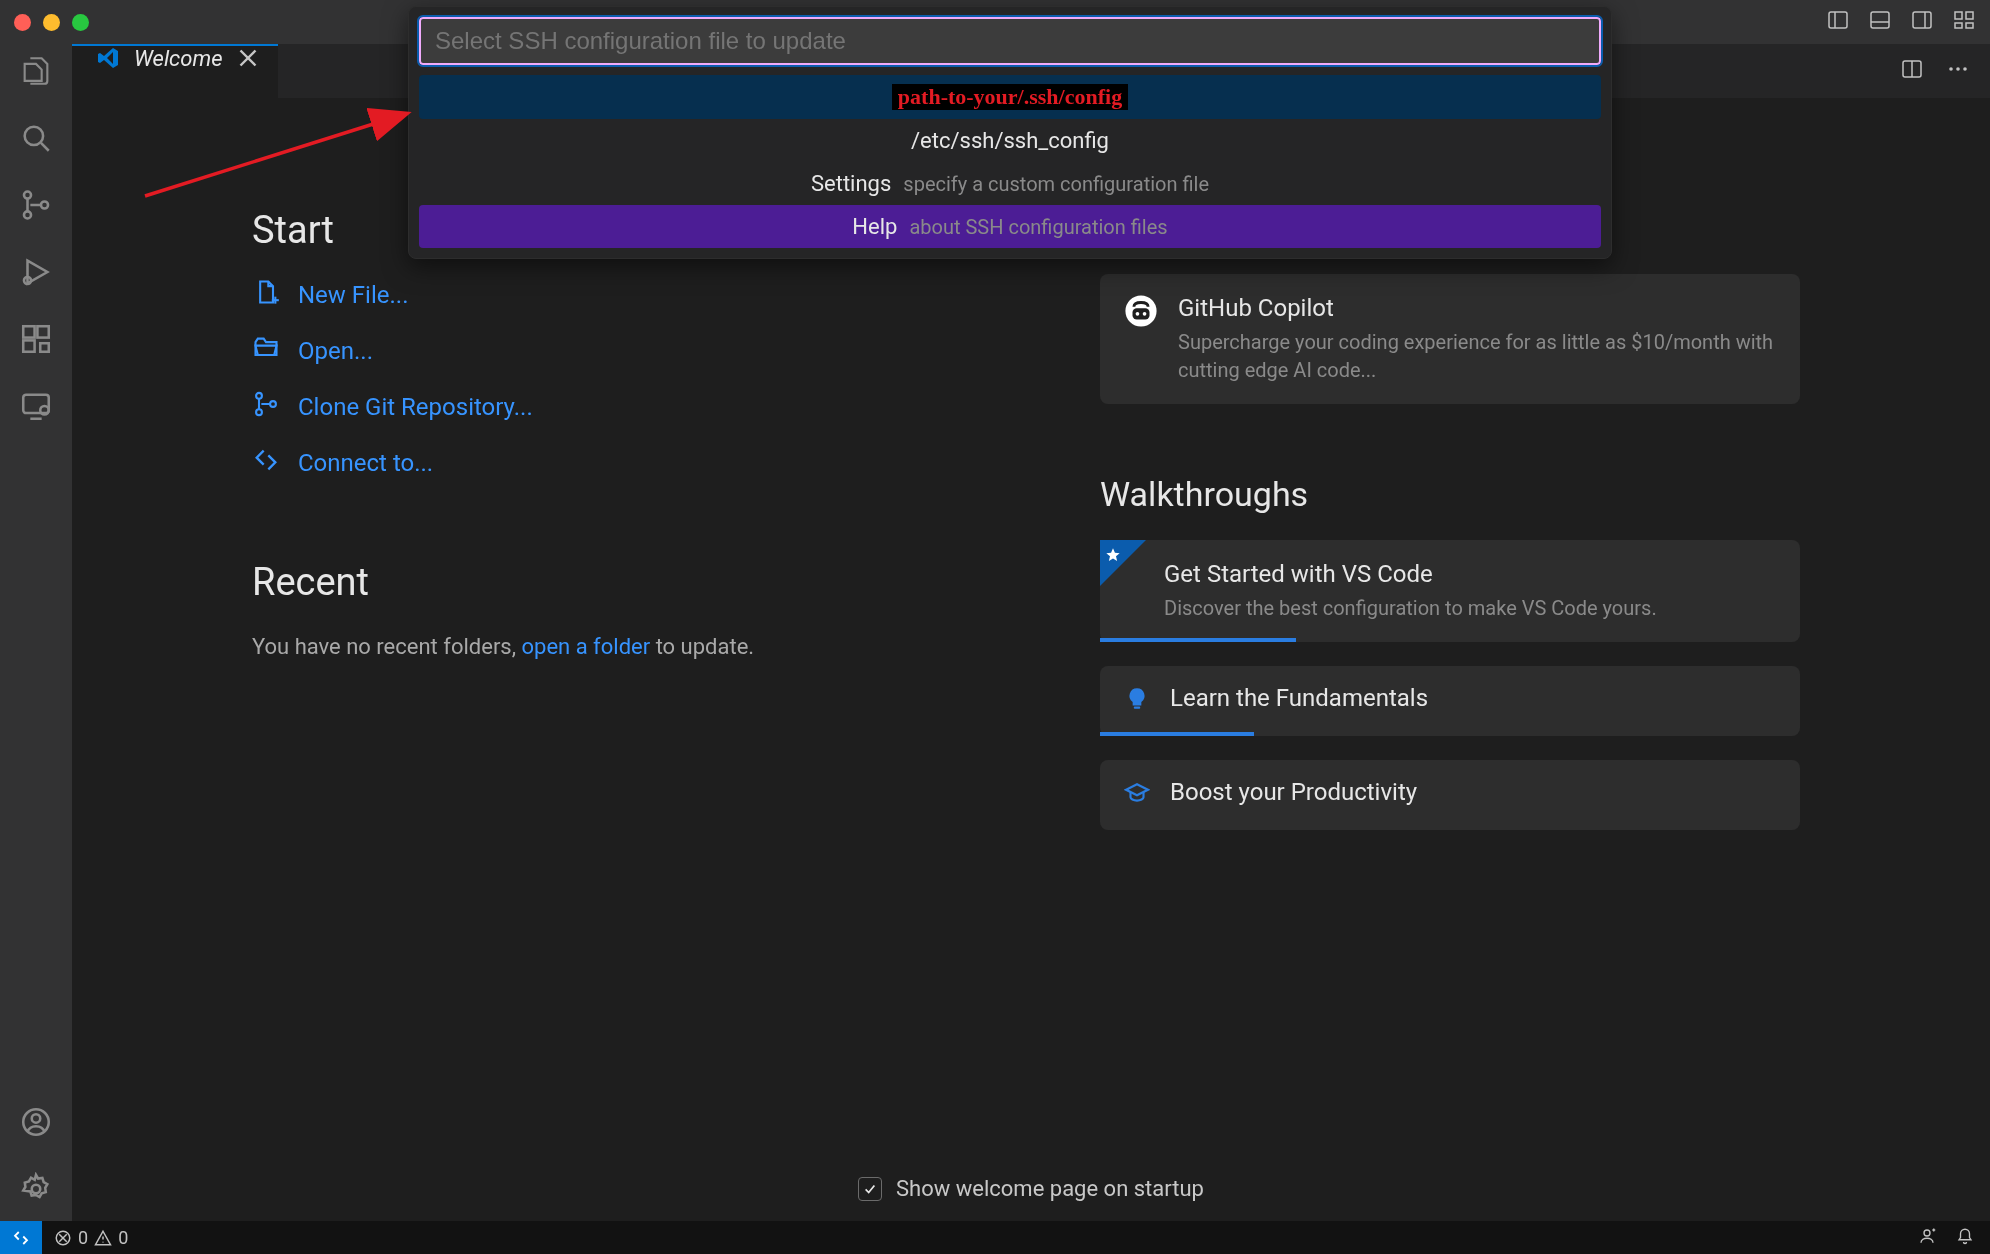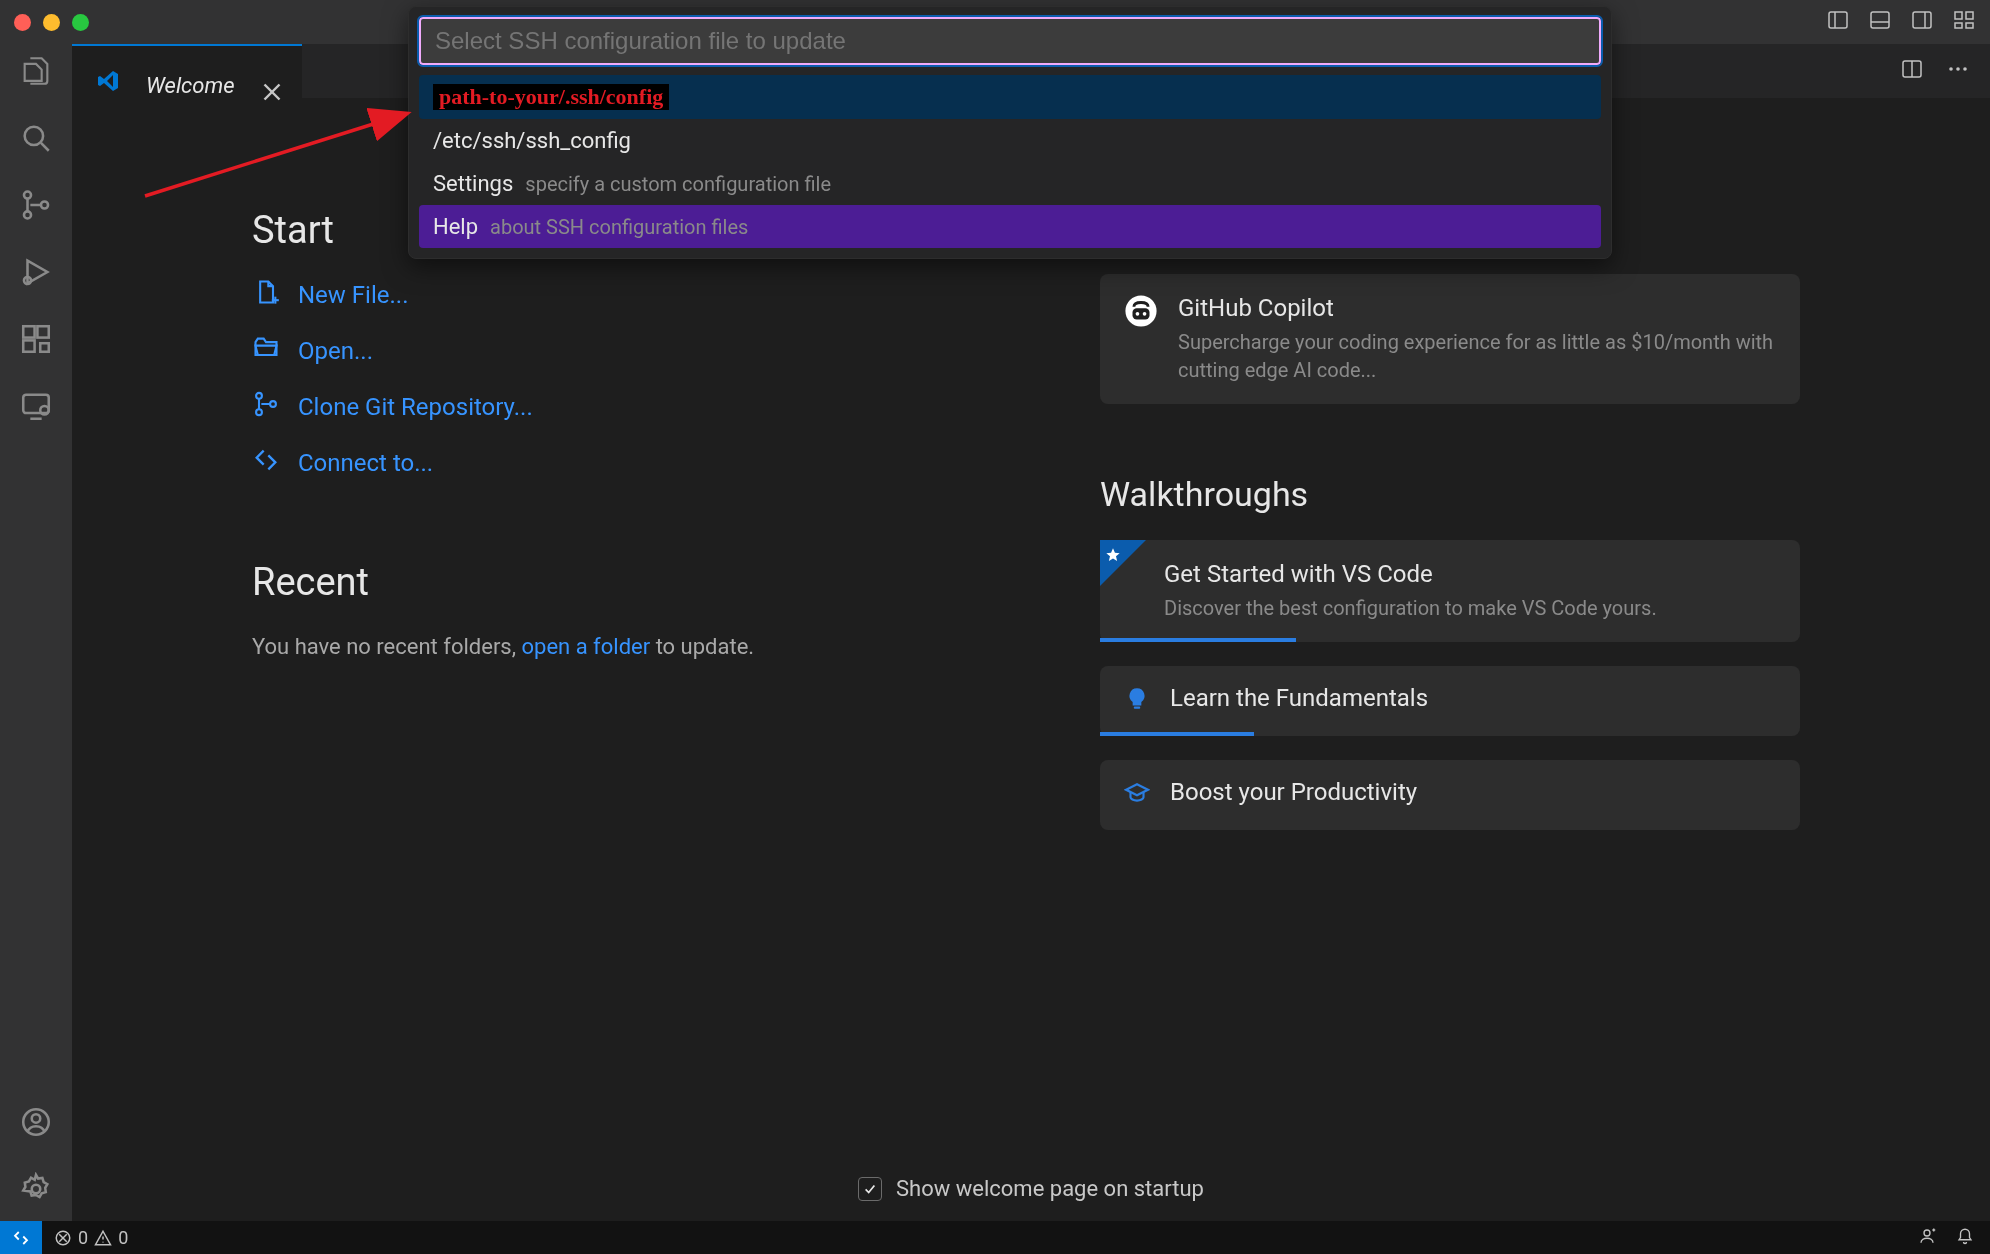--- a/index.html
+++ b/index.html
@@ -58,21 +58,21 @@
   .activitybar .top,.activitybar .bottom{display:flex;flex-direction:column;gap:28px;align-items:center;}
   .activitybar svg{width:34px;height:34px;stroke:#8a8a8a;fill:none;}
   .activitybar .item{cursor:pointer;}
 
   .main{flex:1;display:flex;flex-direction:column;background:var(--bg);}
 
   
   .tabbar{height:54px;background:var(--panel);display:flex;align-items:stretch;justify-content:space-between;}
   .tabs{display:flex;}
   .tab{
-    display:flex;align-items:flex-end;gap:26px;padding:0 24px;
+    display:flex;align-items:flex-start;gap:14px;padding:0 24px;
     background:var(--tab-active);border-top:2px solid var(--tab-border);
     color:#e7e7e7;font-style:italic;font-size:22px;
   }
   .tab svg{width:24px;height:24px;}
   .tab .close{width:18px;height:18px;color:#c7c7c7;font-style:normal;}
   .tabbar-right{display:flex;align-items:center;gap:22px;padding-right:20px;color:#c2c2c2;}
   .tabbar-right svg{width:24px;height:24px;}
 
   
   .welcome{flex:1;display:flex;padding:110px 80px 40px 180px;gap:100px;position:relative;}
@@ -111,21 +111,21 @@
     z-index:50;
     padding:10px;
   }
   .qi-input{
     width:100%;box-sizing:border-box;
     background:#3c3c3c;border:2px solid #f0abfc;color:#d0d0d0;
     outline:2px solid #0b5cad;outline-offset:0;
     font-size:24px;padding:8px 14px;border-radius:4px;
   }
   .qi-list{margin-top:10px;display:flex;flex-direction:column;}
-  .qi-item{padding:9px 14px;font-size:22px;color:#e7e7e7;border-radius:4px;cursor:pointer;display:flex;align-items:baseline;gap:12px;}
+  .qi-item{padding:9px 14px;font-size:22px;color:#e7e7e7;border-radius:4px;cursor:pointer;display:flex;align-items:baseline;gap:12px;justify-content:center;}
   .qi-item.first{background:#062f4f;}
   .qi-item.hl{background:#4c1d95;}
   .qi-item .hint{color:var(--fg-dim);font-size:20px;}
   .qi-redacted{
     display:inline-block;background:#000;color:#e31b23;font-family:ui-serif,Georgia,serif;
     font-weight:700;padding:0 6px;
   }
 
   
   .arrow{position:absolute;top:100px;left:135px;z-index:60;}

